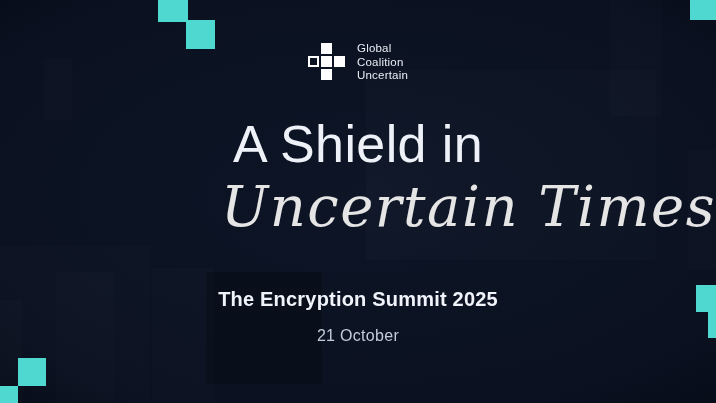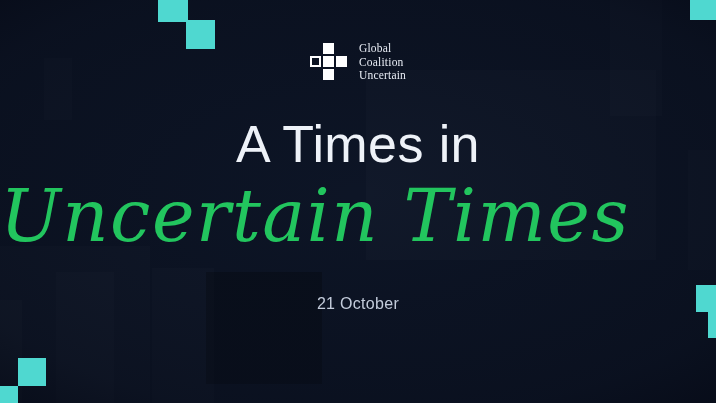--- a/index.html
+++ b/index.html
@@ -51,21 +51,20 @@
   
   .logo-wrap {
     position: absolute;
     left: 0;
     right: 0;
     top: 42px;
     display: flex;
     justify-content: center;
     align-items: center;
     gap: 11px;
-    font-family: Liberation Serif, serif;
   }
   .logo-mark {
     position: relative;
     width: 38px;
     height: 38px;
     flex: 0 0 auto;
   }
   .lm {
     position: absolute;
     width: 11px;
@@ -97,45 +96,45 @@
     font-size: 52px;
     font-weight: 300;
     letter-spacing: 0.4px;
     color: #eef2f8;
   }
   .headline-italic {
     position: absolute;
     left: 0;
     right: 0;
     top: 174px;
-    text-align: left;
+    text-align: right;
     font-family: "DejaVu Serif", "Liberation Serif", serif;
     font-style: italic;
-    font-size: 72px;
+    font-size: 56px;
     font-weight: 400;
     letter-spacing: 1.5px;
-    color: #22c55e;
+    color: #e5e5e5;
   }
 
   
   .sub-wrap {
     position: absolute;
     left: 0;
     right: 0;
     top: 288px;
     text-align: center;
   }
   .sub-main {
     font-size: 20px;
     font-weight: 700;
     letter-spacing: 0.2px;
     color: #f0f3f9;
   }
   .sub-date {
-    margin-top: 7px;
+    margin-top: 16px;
     font-size: 16px;
     font-weight: 400;
     letter-spacing: 0.3px;
     color: #c3ccdb;
   }
 </style>
 </head>
 <body>
 
 <div id="slide">
@@ -173,20 +172,21 @@
     </div>
 
     <div class="logo-text">
       <span>Global</span>
       <span>Coalition</span>
       <span>Uncertain</span>
     </div>
 
   </div>
 
-  <div class="headline">A Times in</div>
+  <div class="headline">A Shield in</div>
   <div class="headline-italic">Uncertain Times</div>
 
   <div class="sub-wrap">
+    <div class="sub-main">The Encryption Summit 2025</div>
     <div class="sub-date">21 October</div>
   </div>
 
 </div>
 
 </body></html>

